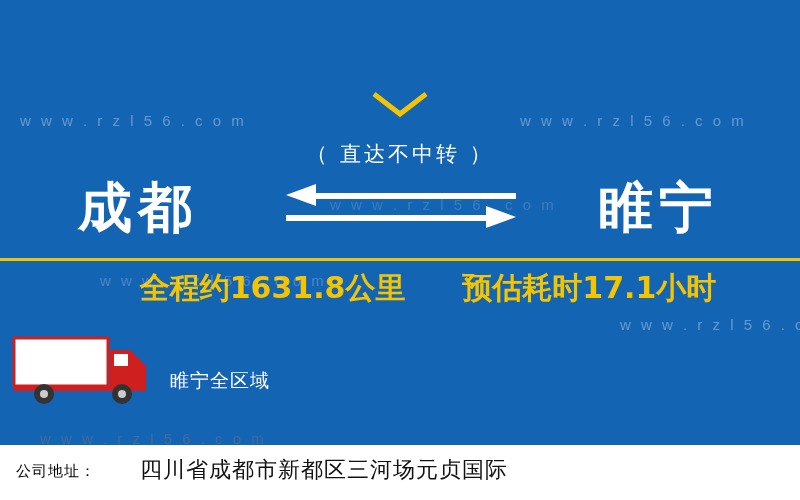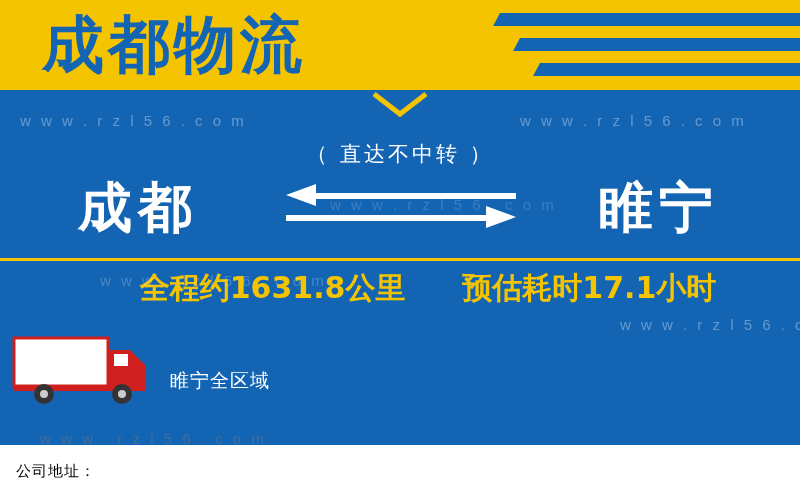--- a/index.html
+++ b/index.html
@@ -224,28 +224,20 @@
   .wm3 { left: 100px; top: 272px; color: rgba(255,255,255,0.22); }
   .wm4 { left: 620px; top: 316px; }
   .wm5 { left: 40px;  top: 430px; }
   .wm6 { left: 330px; top: 196px; color: rgba(255,255,255,0.16); }
 </style>
 </head>
 <body>
 
 <div class="banner">
 
-  <div class="header-band">
-    <div class="header-title">成都物流</div>
-    <div class="stripes">
-      <div class="stripe st1"></div>
-      <div class="stripe st2"></div>
-      <div class="stripe st3"></div>
-    </div>
-  </div>
 
   <div class="body-band"></div>
 
   <div class="chevron">
     <svg width="56" height="26" viewBox="0 0 56 26">
       <polyline points="2,2 28,22 54,2" fill="none" stroke="#f5c400" stroke-width="5"></polyline>
     </svg>
   </div>
 
   <div class="mid-label">（ 直达不中转 ）</div>
@@ -284,20 +276,21 @@
     </svg>
   </div>
   <div class="truck-text">
     <div>配 送</div>
     <div>区 域</div>
   </div>
   <div class="area-label">睢宁全区域</div>
 
   <div class="footer-band"></div>
   <div class="footer-label">公司地址：</div>
+  <div class="footer-address">四川省成都市新都区三河场元贞国际</div>
 
   <div class="wm wm1">w w w . r z l 5 6 . c o m</div>
   <div class="wm wm2">w w w . r z l 5 6 . c o m</div>
   <div class="wm wm3">w w w . r z l 5 6 . c o m</div>
   <div class="wm wm4">w w w . r z l 5 6 . c o m</div>
   <div class="wm wm5 wm-dark">w w w . r z l 5 6 . c o m</div>
   <div class="wm wm6">w w w . r z l 5 6 . c o m</div>
 
 </div>
 

